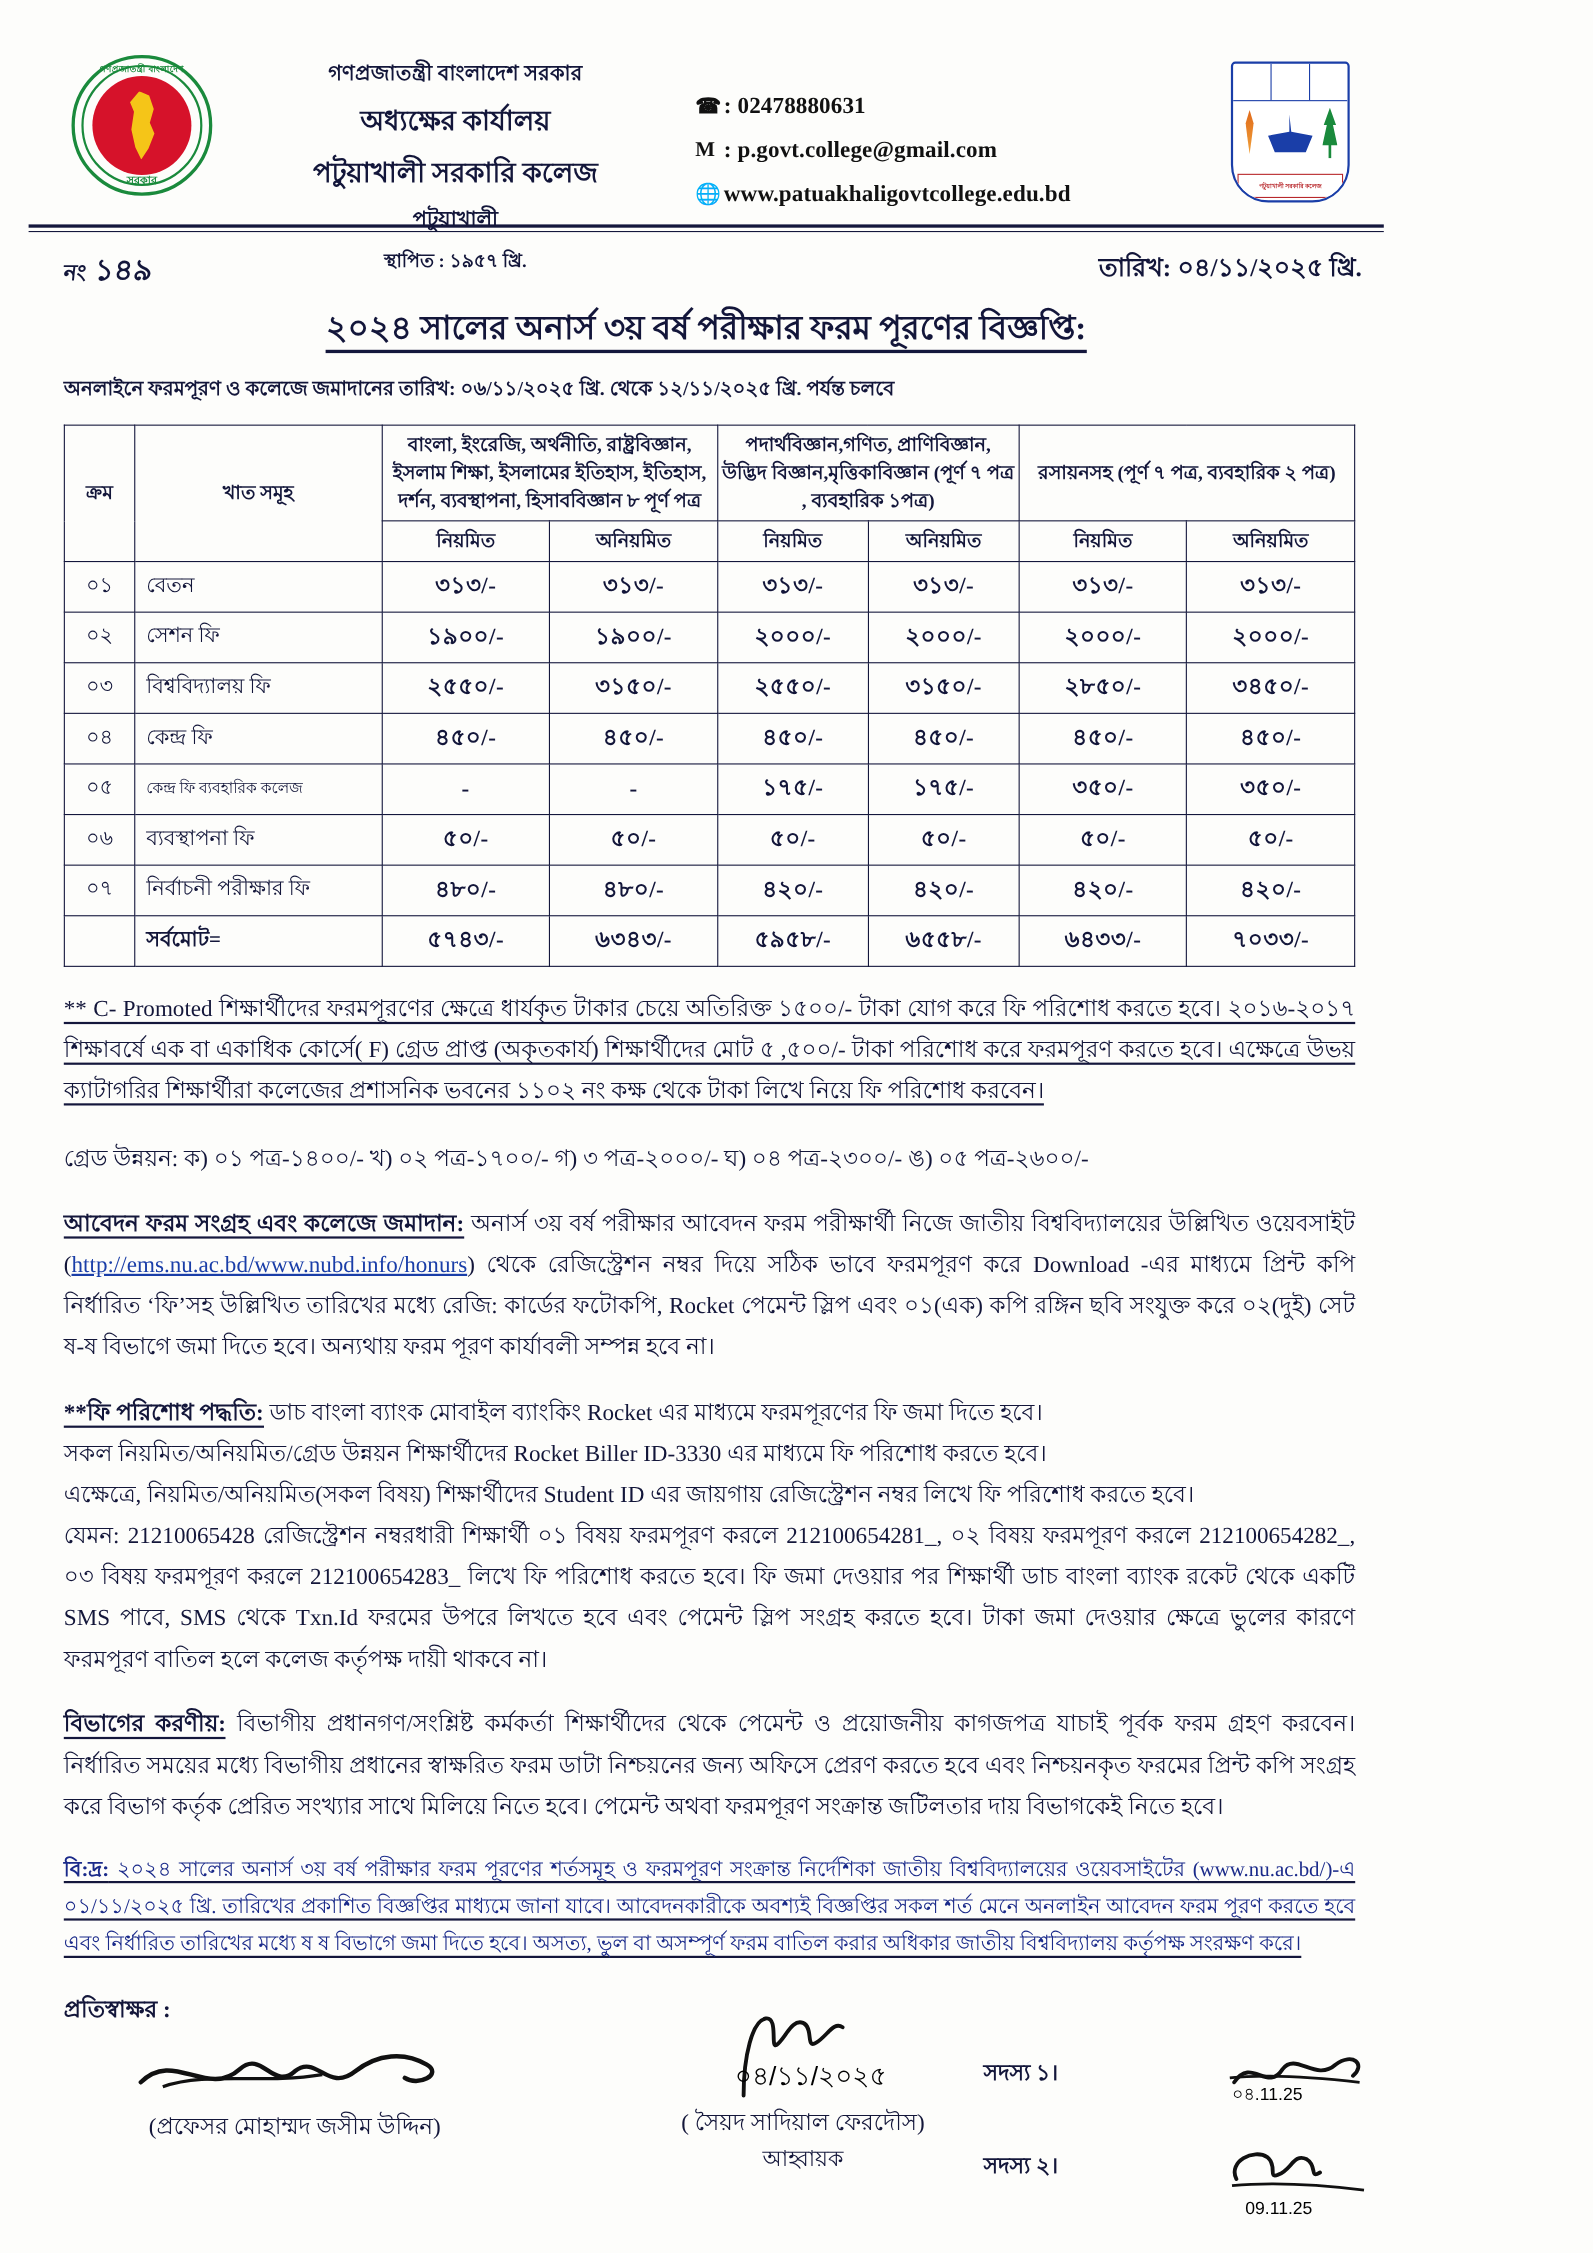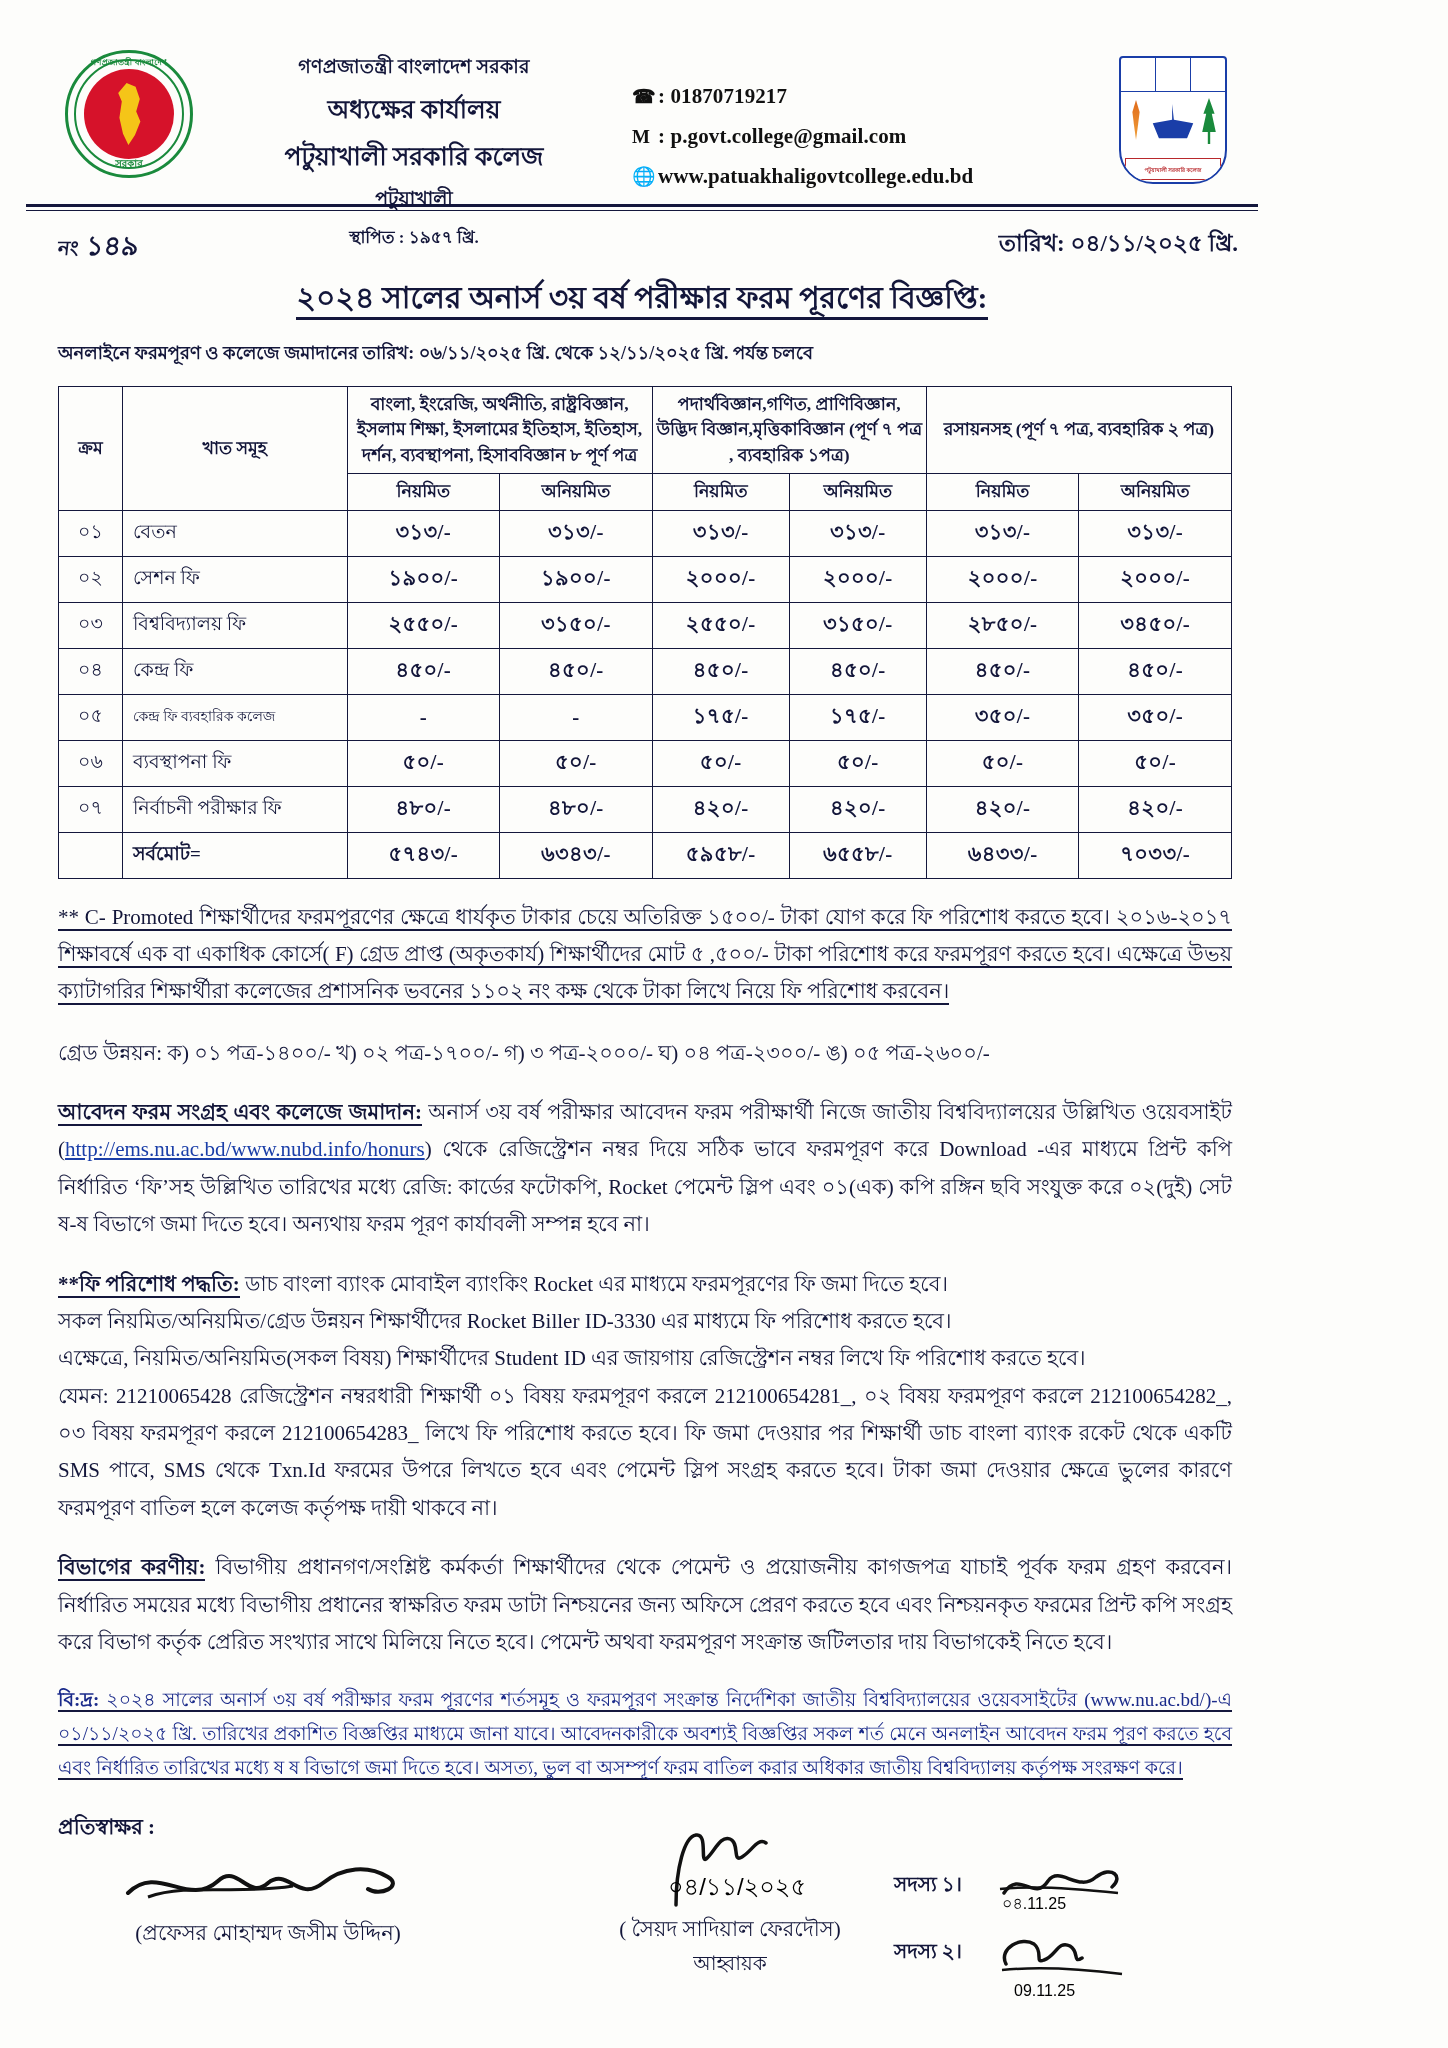--- a/index.html
+++ b/index.html
@@ -96,21 +96,21 @@
   .sig-area { position:relative; margin-top:26px; padding:0 52px 0 58px; height:330px; }
   .sig-label { font-size:21px; font-weight:bold; }
   .sig-col { position:absolute; text-align:center; }
   .sig-left { left:58px; top:42px; width:420px; }
   .sig-mid { left:520px; top:18px; width:420px; }
   .sig-right { right:30px; top:52px; width:360px; }
   .sig-line { font-size:20px; line-height:1.5; }
   .sig-name { font-size:21px; }
   .scribble { height:64px; position:relative; }
   .scribble svg { position:absolute; left:50%; transform:translateX(-50%); top:0; }
-  .member-row { display:flex; align-items:center; justify-content:flex-start; gap:24px; margin-bottom:21px; }
+  .member-row { display:flex; align-items:center; justify-content:space-between; gap:24px; margin-bottom:38px; }
   .member-row .lbl { font-size:20px; font-weight:bold; white-space:nowrap;}
   .member-sig { width:150px; height:46px; position:relative; }
 </style>
 </head>
 <body>
 
 <div class="page">
 
   <div class="header">
 
@@ -131,21 +131,21 @@
       <div class="ln2">অধ্যক্ষের কার্যালয়</div>
       <div class="ln3">পটুয়াখালী সরকারি কলেজ</div>
       <div class="ln4">পটুয়াখালী</div>
       <div class="ln5">স্থাপিত : ১৯৫৭ খ্রি.</div>
     </div>
 
     <div class="contact-block">
       <div class="row">
         <span class="gl">☎</span>
         <span>:&nbsp;</span>
-          <span>01870719217</span>
+          <span>02478880631</span>
       </div>
       <div class="row">
         <span class="gl">M</span>
         <span>:&nbsp;</span>
           <span>p.govt.college@gmail.com</span>
       </div>
       <div class="row">
         <span class="gl">🌐</span>
         <span>www.patuakhaligovtcollege.edu.bd</span>
       </div>

